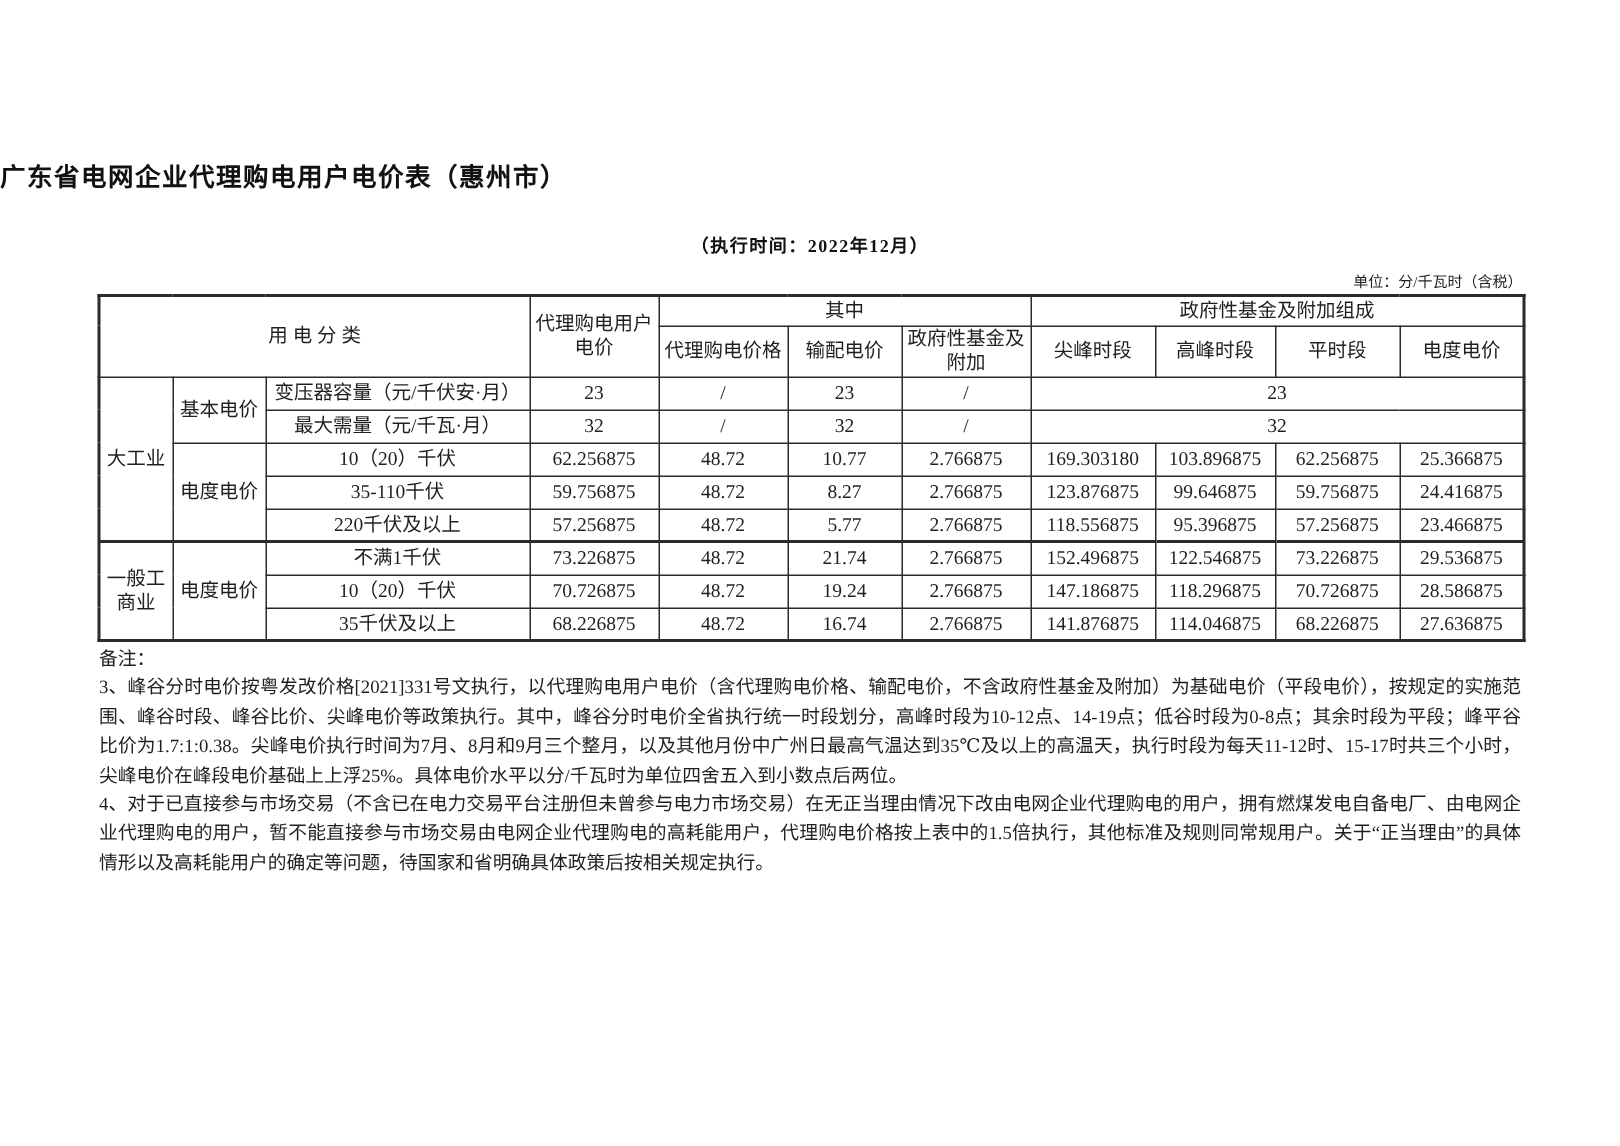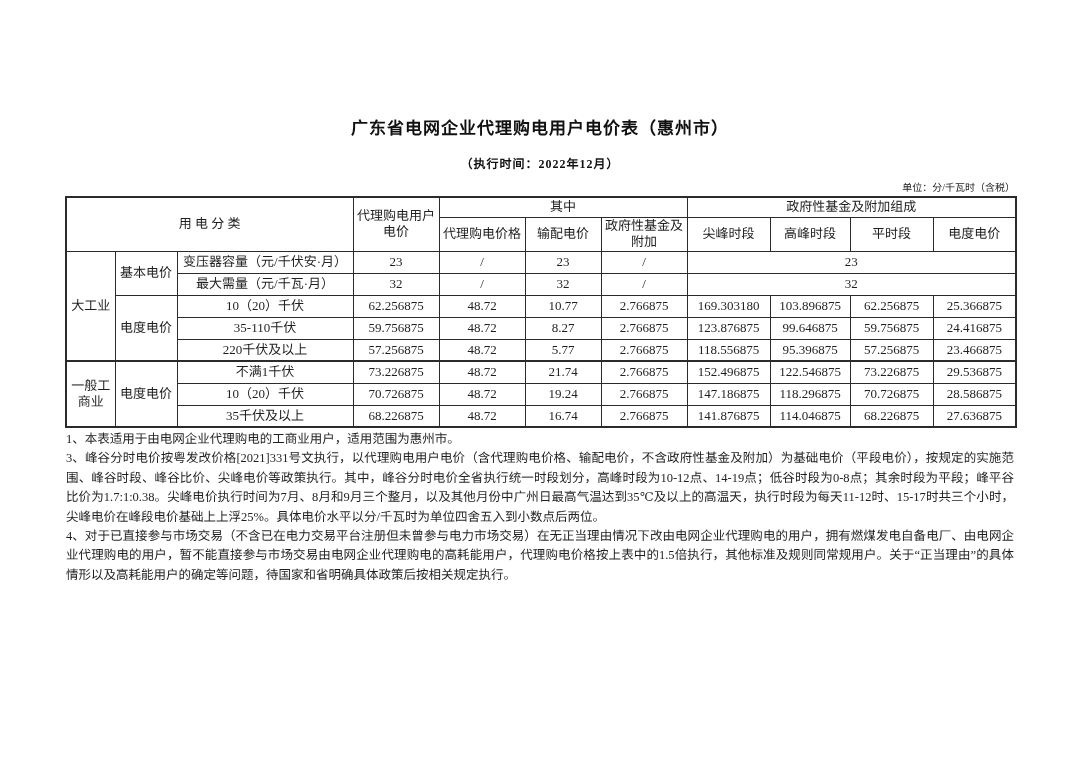--- a/index.html
+++ b/index.html
@@ -10,24 +10,23 @@
   }
   .page {
     position: relative;
     width: 1080px;
     height: 764px;
     background: #ffffff;
     overflow: hidden;
   }
   .doc-title {
     position: absolute;
-    top: 114px;
+    top: 104px;
     left: 0;
     width: 100%;
-    text-align: center;
     font-size: 17px;
     font-weight: 700;
     letter-spacing: 1px;
     color: #111;
   }
   .doc-subtitle {
     position: absolute;
     top: 154px;
     left: 0;
     width: 100%;
@@ -207,18 +206,18 @@
         <td>2.766875</td>
         <td>141.876875</td>
         <td>114.046875</td>
         <td>68.226875</td>
         <td>27.636875</td>
       </tr>
     </tbody>
   </table>
 
   <div class="notes">
-    <p>1、本表适用于由电网企业代理购电的工商业用户，适用范围为惠州市。</p>
+    <p class="notes-heading">备注：</p>
     <p>3、峰谷分时电价按粤发改价格[2021]331号文执行，以代理购电用户电价（含代理购电价格、输配电价，不含政府性基金及附加）为基础电价（平段电价），按规定的实施范围、峰谷时段、峰谷比价、尖峰电价等政策执行。其中，峰谷分时电价全省执行统一时段划分，高峰时段为10-12点、14-19点；低谷时段为0-8点；其余时段为平段；峰平谷比价为1.7:1:0.38。尖峰电价执行时间为7月、8月和9月三个整月，以及其他月份中广州日最高气温达到35℃及以上的高温天，执行时段为每天11-12时、15-17时共三个小时，尖峰电价在峰段电价基础上上浮25%。具体电价水平以分/千瓦时为单位四舍五入到小数点后两位。</p>
     <p>4、对于已直接参与市场交易（不含已在电力交易平台注册但未曾参与电力市场交易）在无正当理由情况下改由电网企业代理购电的用户，拥有燃煤发电自备电厂、由电网企业代理购电的用户，暂不能直接参与市场交易由电网企业代理购电的高耗能用户，代理购电价格按上表中的1.5倍执行，其他标准及规则同常规用户。关于“正当理由”的具体情形以及高耗能用户的确定等问题，待国家和省明确具体政策后按相关规定执行。</p>
   </div>
 
 </div>
 
 </body></html>

